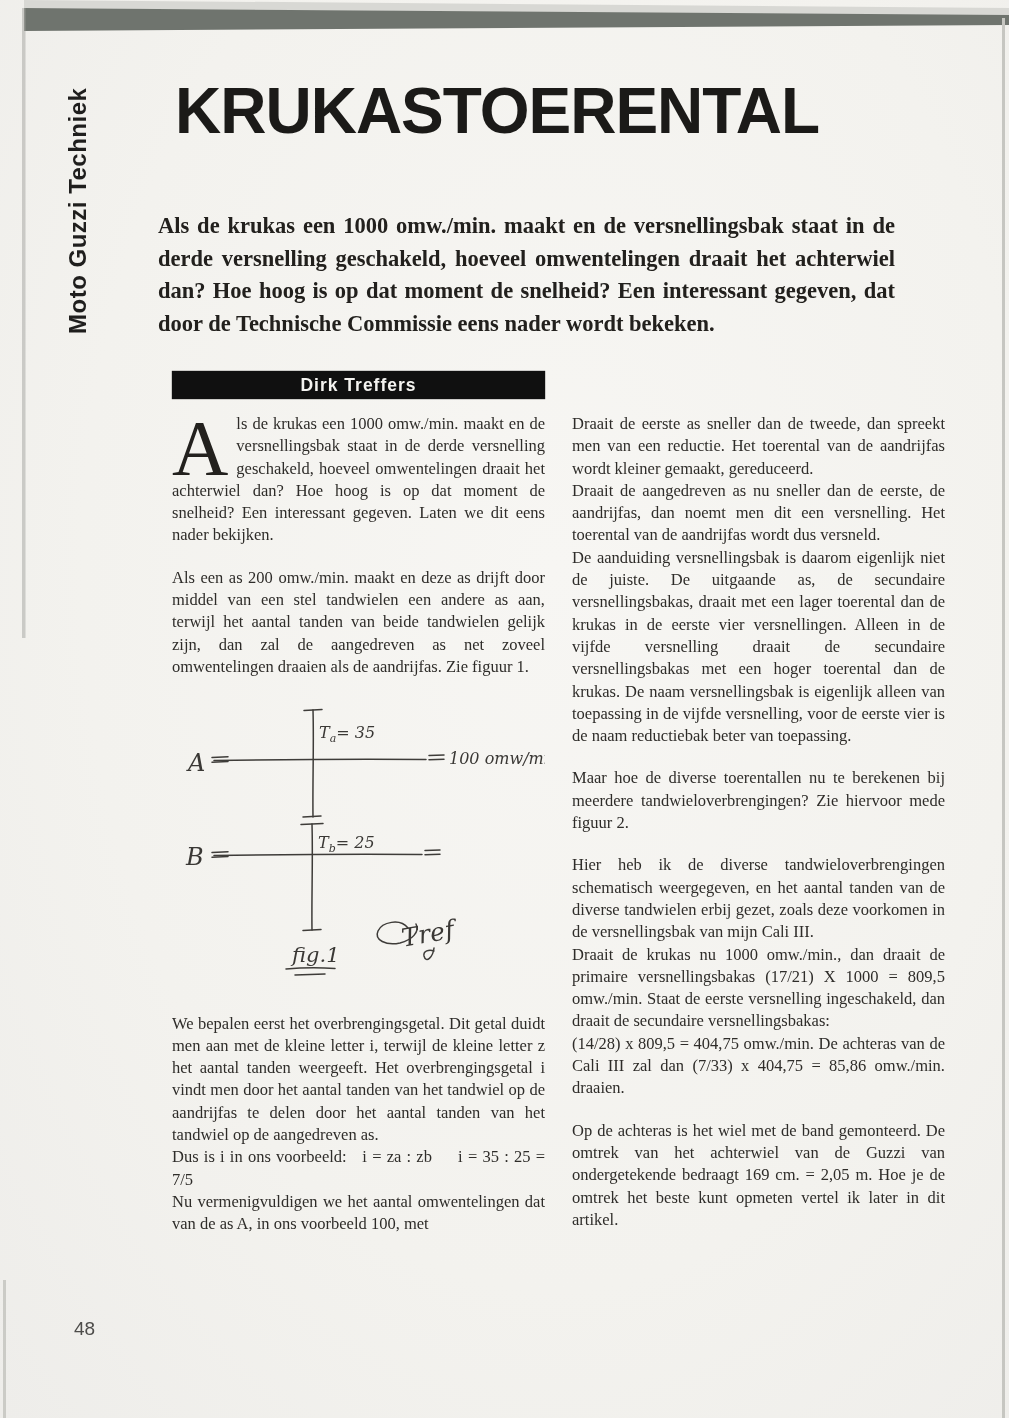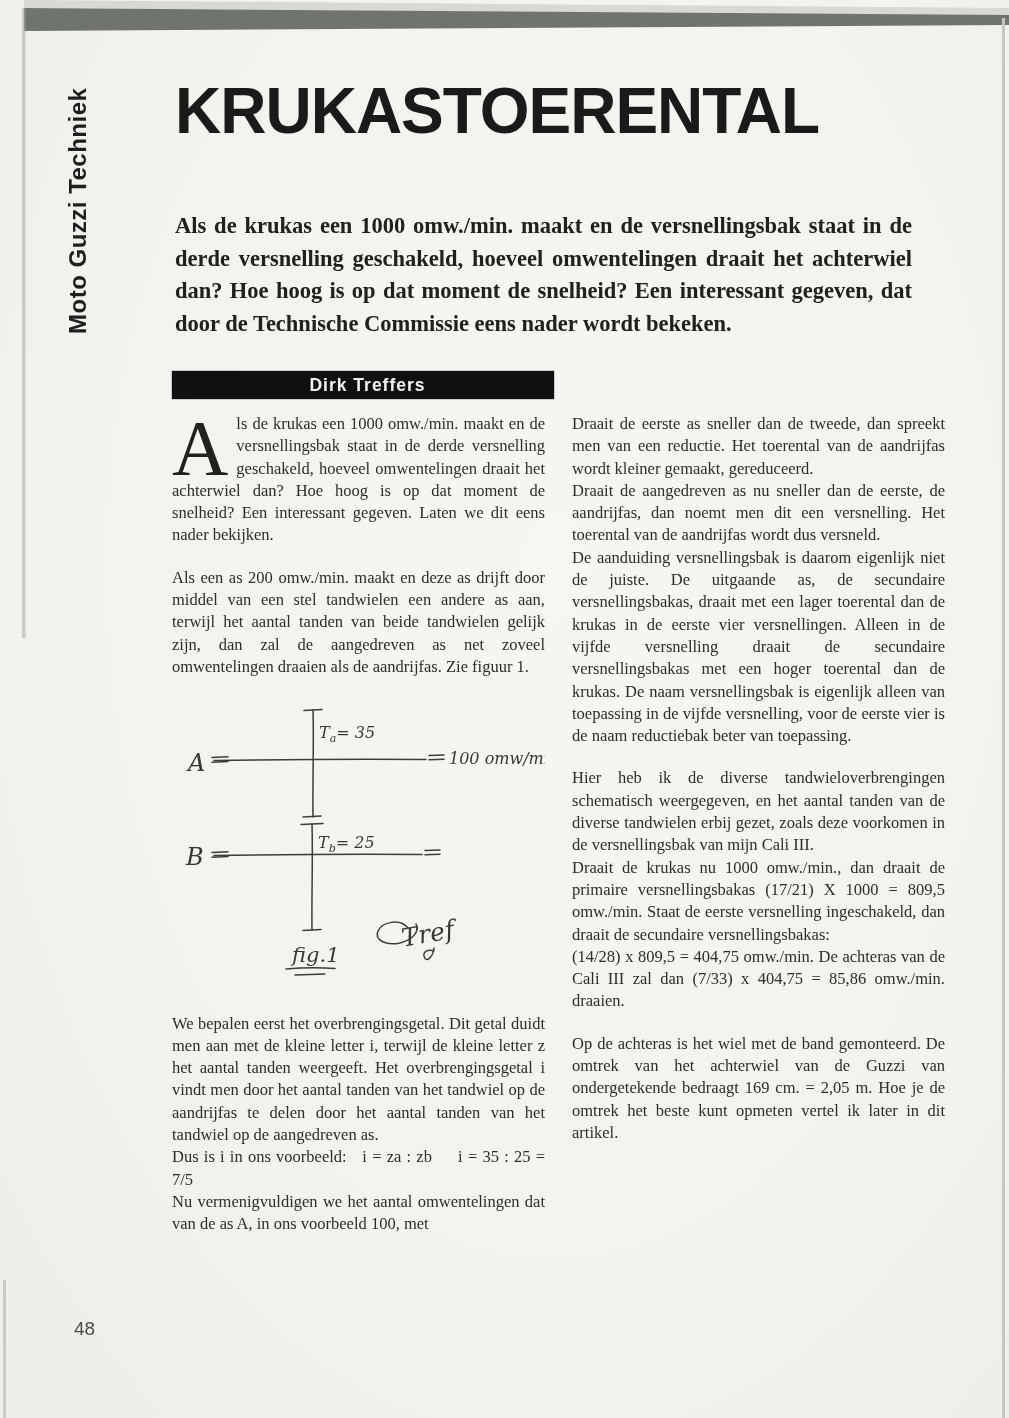--- a/index.html
+++ b/index.html
@@ -12,29 +12,28 @@
   .artifacts{position:absolute;inset:0;width:1009px;height:1418px;pointer-events:none;}
   .vertical-masthead{
     position:absolute;left:64px;top:334px;transform-origin:0 0;transform:rotate(-90deg);
     white-space:nowrap;font-family:"Liberation Sans", sans-serif;font-weight:bold;
     font-size:24px;letter-spacing:.5px;color:#1f1e1d;
   }
   .title{position:absolute;left:175px;top:78px;font-family:"Liberation Sans", sans-serif;
     font-weight:bold;color:#1b1a18;line-height:66px;font-size:64px;letter-spacing:-1px;}
   .title .it{font-style:italic;}
   .intro{
-    position:absolute;left:175px;top:210px;width:737px;
+    position:absolute;left:158px;top:210px;width:737px;
     font-weight:bold;font-size:22.5px;line-height:32.5px;color:#22201d;
     text-align:justify;
   }
   .byline-bar{
     position:absolute;left:172px;top:371px;width:373px;height:28px;background:#101010;
     display:flex;align-items:center;justify-content:center;
     box-shadow:0 0 1px #000;
-    padding-left:9px;
   }
   .byline-bar span{
     font-family:"Liberation Sans", sans-serif;font-weight:bold;font-size:17.5px;
     color:#f4f3f0;letter-spacing:1px;
   }
   .col{position:absolute;top:413px;width:373px;font-size:16.5px;line-height:22.3px;
     text-align:justify;color:#2e2c29;}
   .col-left{left:172px;}
   .col-right{left:572px;}
   .col p{margin:0 0 20px 0;white-space:pre-line;}
@@ -117,20 +116,21 @@
 
     <p class="tight">We bepalen eerst het overbrengingsgetal. Dit getal duidt men aan met de kleine letter i, terwijl de kleine letter z het aantal tanden weergeeft. Het overbrengingsgetal i vindt men door het aantal tanden van het tandwiel op de aandrijfas te delen door het aantal tanden van het tandwiel op de aangedreven as.
 Dus is i in ons voorbeeld:&nbsp;&nbsp; i = za : zb&nbsp;&nbsp;&nbsp;&nbsp; i = 35 : 25 = 7/5
 Nu vermenigvuldigen we het aantal omwentelingen dat van de as A, in ons voorbeeld 100, met</p>
   </div>
 
   <div class="col col-right">
     <p>Draait de eerste as sneller dan de tweede, dan spreekt men van een reductie. Het toerental van de aandrijfas wordt kleiner gemaakt, gereduceerd.
 Draait de aangedreven as nu sneller dan de eerste, de aandrijfas, dan noemt men dit een versnelling. Het toerental van de aandrijfas wordt dus versneld.
 De aanduiding versnellingsbak is daarom eigenlijk niet de juiste. De uitgaande as, de secundaire versnellingsbakas, draait met een lager toerental dan de krukas in de eerste vier versnellingen. Alleen in de vijfde versnelling draait de secundaire versnellingsbakas met een hoger toerental dan de krukas. De naam versnellingsbak is eigenlijk alleen van toepassing in de vijfde versnelling, voor de eerste vier is de naam reductiebak beter van toepassing.</p>
+    <p>Maar hoe de diverse toerentallen nu te berekenen bij meerdere tandwieloverbrengingen? Zie hiervoor mede figuur 2.</p>
     <p>Hier heb ik de diverse tandwieloverbrengingen schematisch weergegeven, en het aantal tanden van de diverse tandwielen erbij gezet, zoals deze voorkomen in de versnellingsbak van mijn Cali III.
 Draait de krukas nu 1000 omw./min., dan draait de primaire versnellingsbakas (17/21) X 1000 = 809,5 omw./min. Staat de eerste versnelling ingeschakeld, dan draait de secundaire versnellingsbakas:
 (14/28) x 809,5 = 404,75 omw./min. De achteras van de Cali III zal dan (7/33) x 404,75 = 85,86 omw./min. draaien.</p>
     <p>Op de achteras is het wiel met de band gemonteerd. De omtrek van het achterwiel van de Guzzi van ondergetekende bedraagt 169 cm. = 2,05 m. Hoe je de omtrek het beste kunt opmeten vertel ik later in dit artikel.</p>
   </div>
 
   <div class="page-number">48</div>
 
 </div>
 

